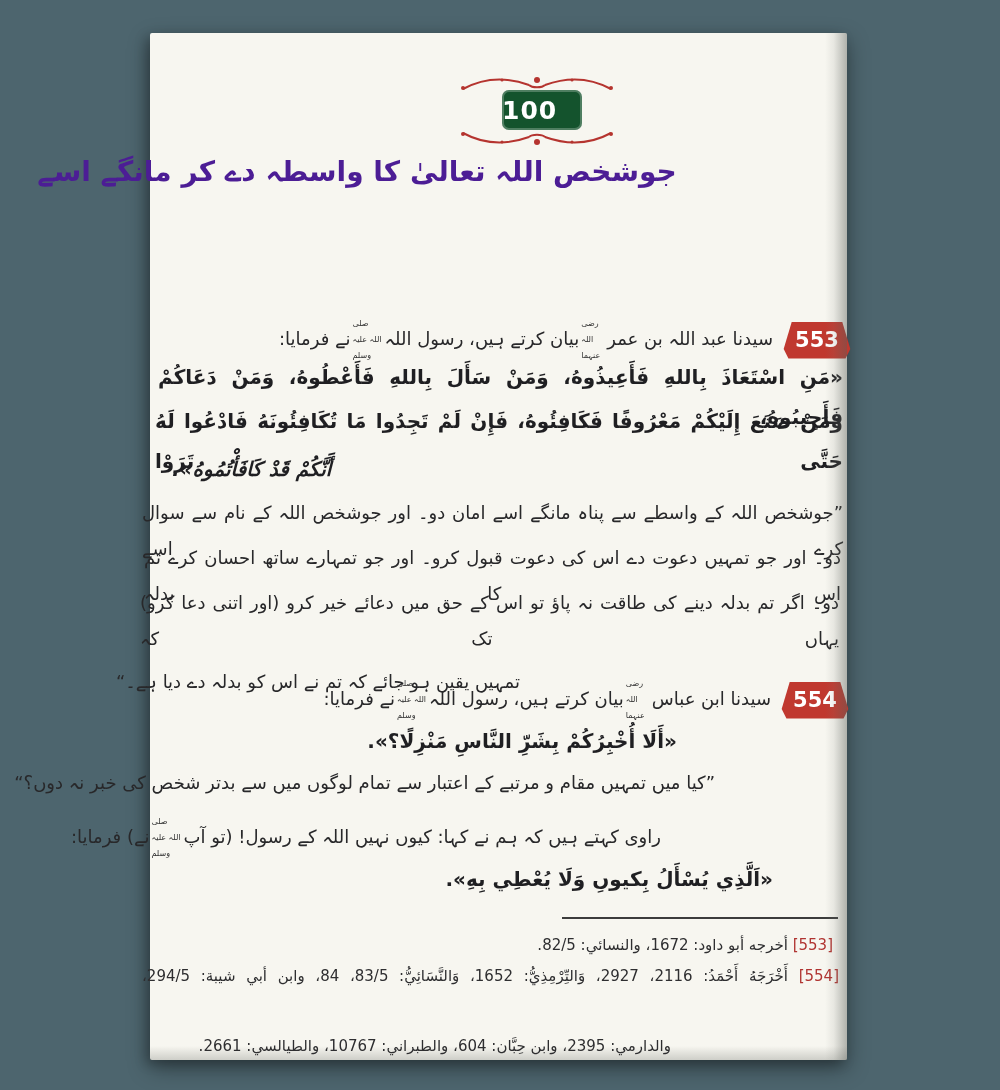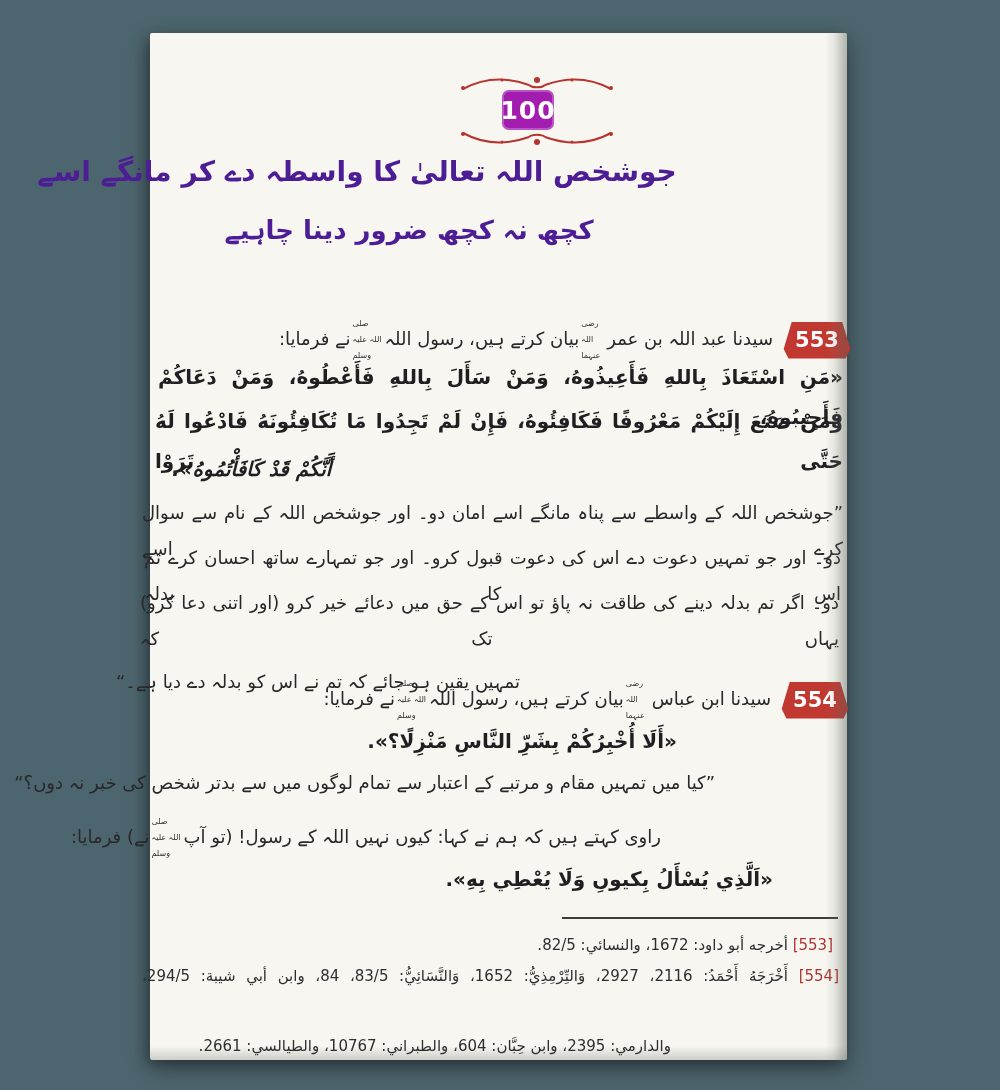--- a/index.html
+++ b/index.html
@@ -29,24 +29,24 @@
     pointer-events:none;
   }
 
   .abs{position:absolute;}
 
   
   .ornament{left:307px;width:160px;height:16px;text-align:center;}
   .orn-top{top:42px;}
   .orn-bottom{top:98px;transform:scaleY(-1);}
   .badge-100{
-    left:352px;top:57px;width:52px;height:40px;
-    background:#a21caf;border-radius:7px;
+    left:352px;top:57px;width:80px;height:40px;
+    background:#14532d;border-radius:7px;
     color:#fff;font-size:25px;font-weight:bold;
-    display:flex;align-items:center;justify-content:center;
+    display:flex;align-items:center;
     letter-spacing:1px;
     box-shadow:inset 0 0 0 2px rgba(255,255,255,0.25);
   }
   .title{
     color:#4c1d95;font-weight:bold;text-align:center;
     width:694px;direction:rtl;
   }
   .title1{left:-140px;top:122px;font-size:28px;}
   .title2{left:-88px;top:182px;font-size:26px;}
 
@@ -106,21 +106,20 @@
       <path d="M6 14 C28 2 50 2 72 10 M154 14 C132 2 110 2 88 10 M72 10 C75 13 85 13 88 10" stroke="#b5342f" stroke-width="2" fill="none"></path>
       <circle cx="80" cy="5" r="3" fill="#b5342f"></circle>
       <circle cx="6" cy="13" r="2" fill="#b5342f"></circle>
       <circle cx="154" cy="13" r="2" fill="#b5342f"></circle>
       <circle cx="45" cy="5" r="1.5" fill="#b5342f"></circle>
       <circle cx="115" cy="5" r="1.5" fill="#b5342f"></circle>
     </svg>
   </div>
 
   <div class="abs title title1">جوشخص اللہ تعالیٰ کا واسطہ دے کر مانگے اسے</div>
-  <div class="abs title title2">کچھ نہ کچھ ضرور دینا چاہیے</div>
 
   <div class="abs narr-row" style="top:283px;right:-4px;">
     <div class="h-badge">
       <span>553</span>
     </div>
     <div>
       <span>سیدنا عبد اللہ بن عمر</span><span class="honor small">رضی اللہ عنہما</span><span>بیان کرتے ہیں، رسول اللہ</span><span class="honor">صلی اللہ علیہ وسلم</span><span>نے فرمایا:</span>
     </div>
   </div>
 

